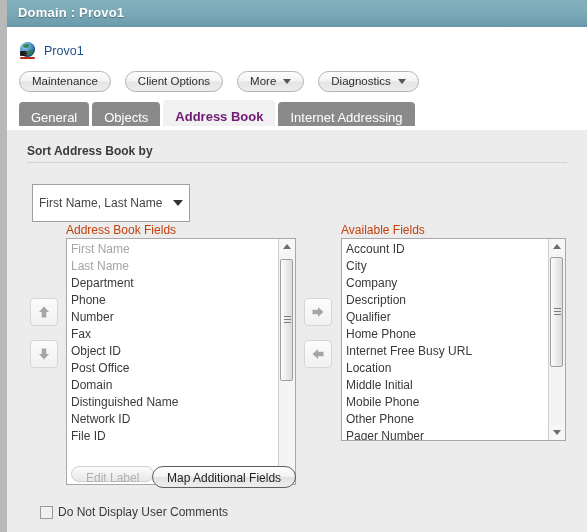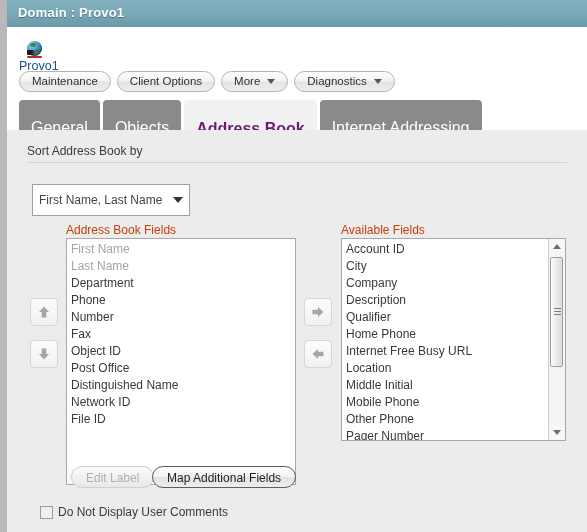--- a/index.html
+++ b/index.html
@@ -60,21 +60,20 @@
   }
 
   
   #object-line {
     position: absolute;
     left: 12px;
     top: 14px;
     height: 20px;
     display: flex;
     align-items: center;
-    flex-direction: column;
   }
   .globe-icon {
     width: 18px;
     height: 18px;
     position: relative;
     margin-right: 7px;
     flex: none;
   }
   .globe-icon .globe {
     position: absolute;
@@ -139,21 +138,21 @@
     font-size: 12.5px;
     white-space: nowrap;
   }
 
   
   #toolbar {
     position: absolute;
     left: 12px;
     top: 44px;
     display: flex;
-    gap: 6px;
+    gap: 14px;
     align-items: center;
   }
   .pill {
     height: 21px;
     padding: 0 12px;
     border: 1px solid #b3b3b3;
     border-radius: 11px;
     background: linear-gradient(to bottom, #fdfdfd 0%, #f3f3f3 48%, #e4e4e4 52%, #ededed 100%);
     color: #2e2e2e;
     font-size: 11.5px;
@@ -177,23 +176,23 @@
   #tab-strip {
     position: absolute;
     left: 12px;
     top: 73px;
     display: flex;
     align-items: flex-end;
     gap: 3px;
   }
   .tab {
     height: 24px;
-    padding: 16px 12px;
+    padding: 4px 12px;
     line-height: 24px;
-    font-size: 16px;
+    font-size: 13px;
     border-radius: 4px 4px 0 0;
     background: #8a8a8a;
     color: #ffffff;
     white-space: nowrap;
     box-sizing: border-box;
     cursor: default;
   }
   .tab.active {
     background: #f1f1f1;
     color: #701a75;
@@ -211,39 +210,39 @@
     height: 402px;
     background: #ececec;
     box-sizing: border-box;
   }
 
   #section-title {
     position: absolute;
     left: 20px;
     top: 14px;
     font-size: 12px;
-    font-weight: normal;
+    font-weight: bold;
     color: #3b3b3b;
   }
   #section-rule {
     position: absolute;
     left: 20px;
     top: 32px;
     width: 540px;
     height: 1px;
     background: #d3d3d3;
   }
 
   
   #sort-select {
     position: absolute;
     left: 25px;
     top: 54px;
     width: 158px;
-    height: 32px;
+    height: 38px;
     background: #ffffff;
     border: 1px solid #a0a0a0;
     box-sizing: border-box;
     display: flex;
     align-items: center;
     padding: 0 6px;
     font-size: 12px;
     color: #444444;
     cursor: default;
   }
@@ -265,21 +264,21 @@
   #right-label { left: 341px; top: 223px; }
 
   .listbox {
     position: absolute;
     background: #ffffff;
     border: 1px solid #a8a8a8;
     box-sizing: border-box;
     overflow: hidden;
     display: flex;
   }
-  #left-list  { left: 66px;  top: 238px; width: 230px; height: 247px; flex-direction: column; }
+  #left-list  { left: 66px;  top: 238px; width: 230px; height: 247px; }
   #right-list { left: 341px; top: 238px; width: 225px; height: 203px; }
 
   .listbox .items {
     flex: 1;
     padding: 2px 0 0 4px;
     overflow: hidden;
   }
   .listbox .item {
     height: 17px;
     line-height: 17px;
@@ -361,21 +360,21 @@
   #btn-left  { left: 304px; top: 340px; }
 
   .sqbtn svg { display: block; }
   .sqbtn svg path { fill: #a6a6a6; }
 
   
   #btn-edit-label {
     position: absolute;
     left: 71px;
     top: 466px;
-    height: 22px;
+    height: 16px;
     padding: 0 14px;
     line-height: 22px;
     border: 1px solid #cfcfcf;
     border-radius: 11px;
     background: linear-gradient(to bottom, #fbfbfb 0%, #f1f1f1 50%, #e8e8e8 100%);
     color: #b0b0b0;
     font-size: 12px;
     box-sizing: border-box;
     cursor: default;
   }
@@ -498,20 +497,21 @@
 <div class="listbox" id="left-list">
   <div class="items" id="left-items">
       <div class="item disabled">First Name</div>
       <div class="item disabled">Last Name</div>
       <div class="item">Department</div>
       <div class="item">Phone</div>
       <div class="item">Number</div>
       <div class="item">Fax</div>
       <div class="item">Object ID</div>
       <div class="item">Post Office</div>
+      <div class="item">Domain</div>
       <div class="item">Distinguished Name</div>
       <div class="item">Network ID</div>
       <div class="item">File ID</div>
     </div>
   <div class="sbar">
     <div class="arrow up">
         <span class="tri"></span>
       </div>
     <div class="thumb">
       <span class="grip">

